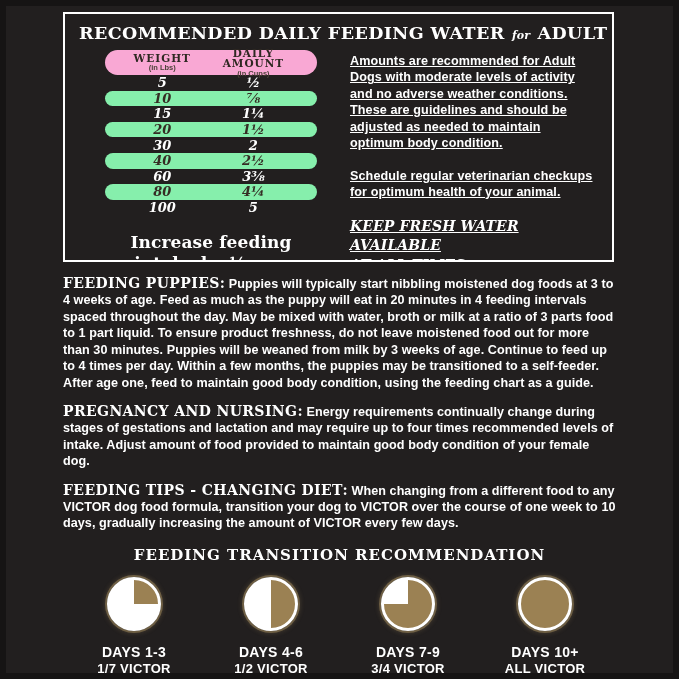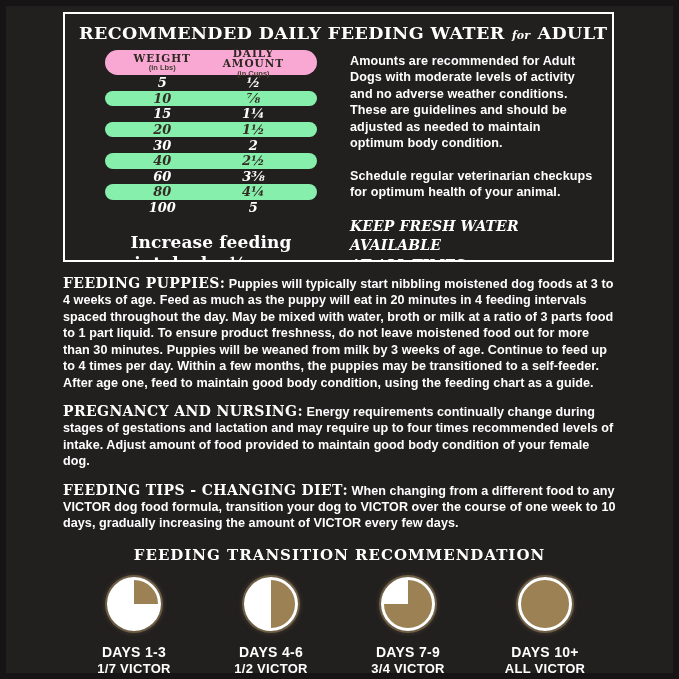--- a/index.html
+++ b/index.html
@@ -54,21 +54,21 @@
   .trow.light { color:#ffffff; }
   .trow.tan { background:#86efac; color:#352d24; }
   .tnote {
     margin-top:17px; text-align:center;
     font-family:"DejaVu Serif", serif; font-weight:bold;
     font-size:17px; line-height:1.2; letter-spacing:0.1px;
   }
 
   .info-col { flex:1; margin-left:33px; margin-top:3px; padding-right:2px; }
   .info-col p {
-    font-size:12.6px; font-weight:bold; line-height:1.31; letter-spacing:0.1px;
+    font-size:12.6px; font-weight:bold; line-height:1.31; letter-spacing:0.1px;text-decoration:underline;
   }
   .info-col p + p { margin-top:16px; }
   .water {
     margin-top:17px;
     font-family:"DejaVu Serif", serif; font-style:italic; font-weight:bold;
     font-size:14px !important; line-height:1.4 !important; letter-spacing:0.4px;
     white-space:pre-line;
   }
 
   

